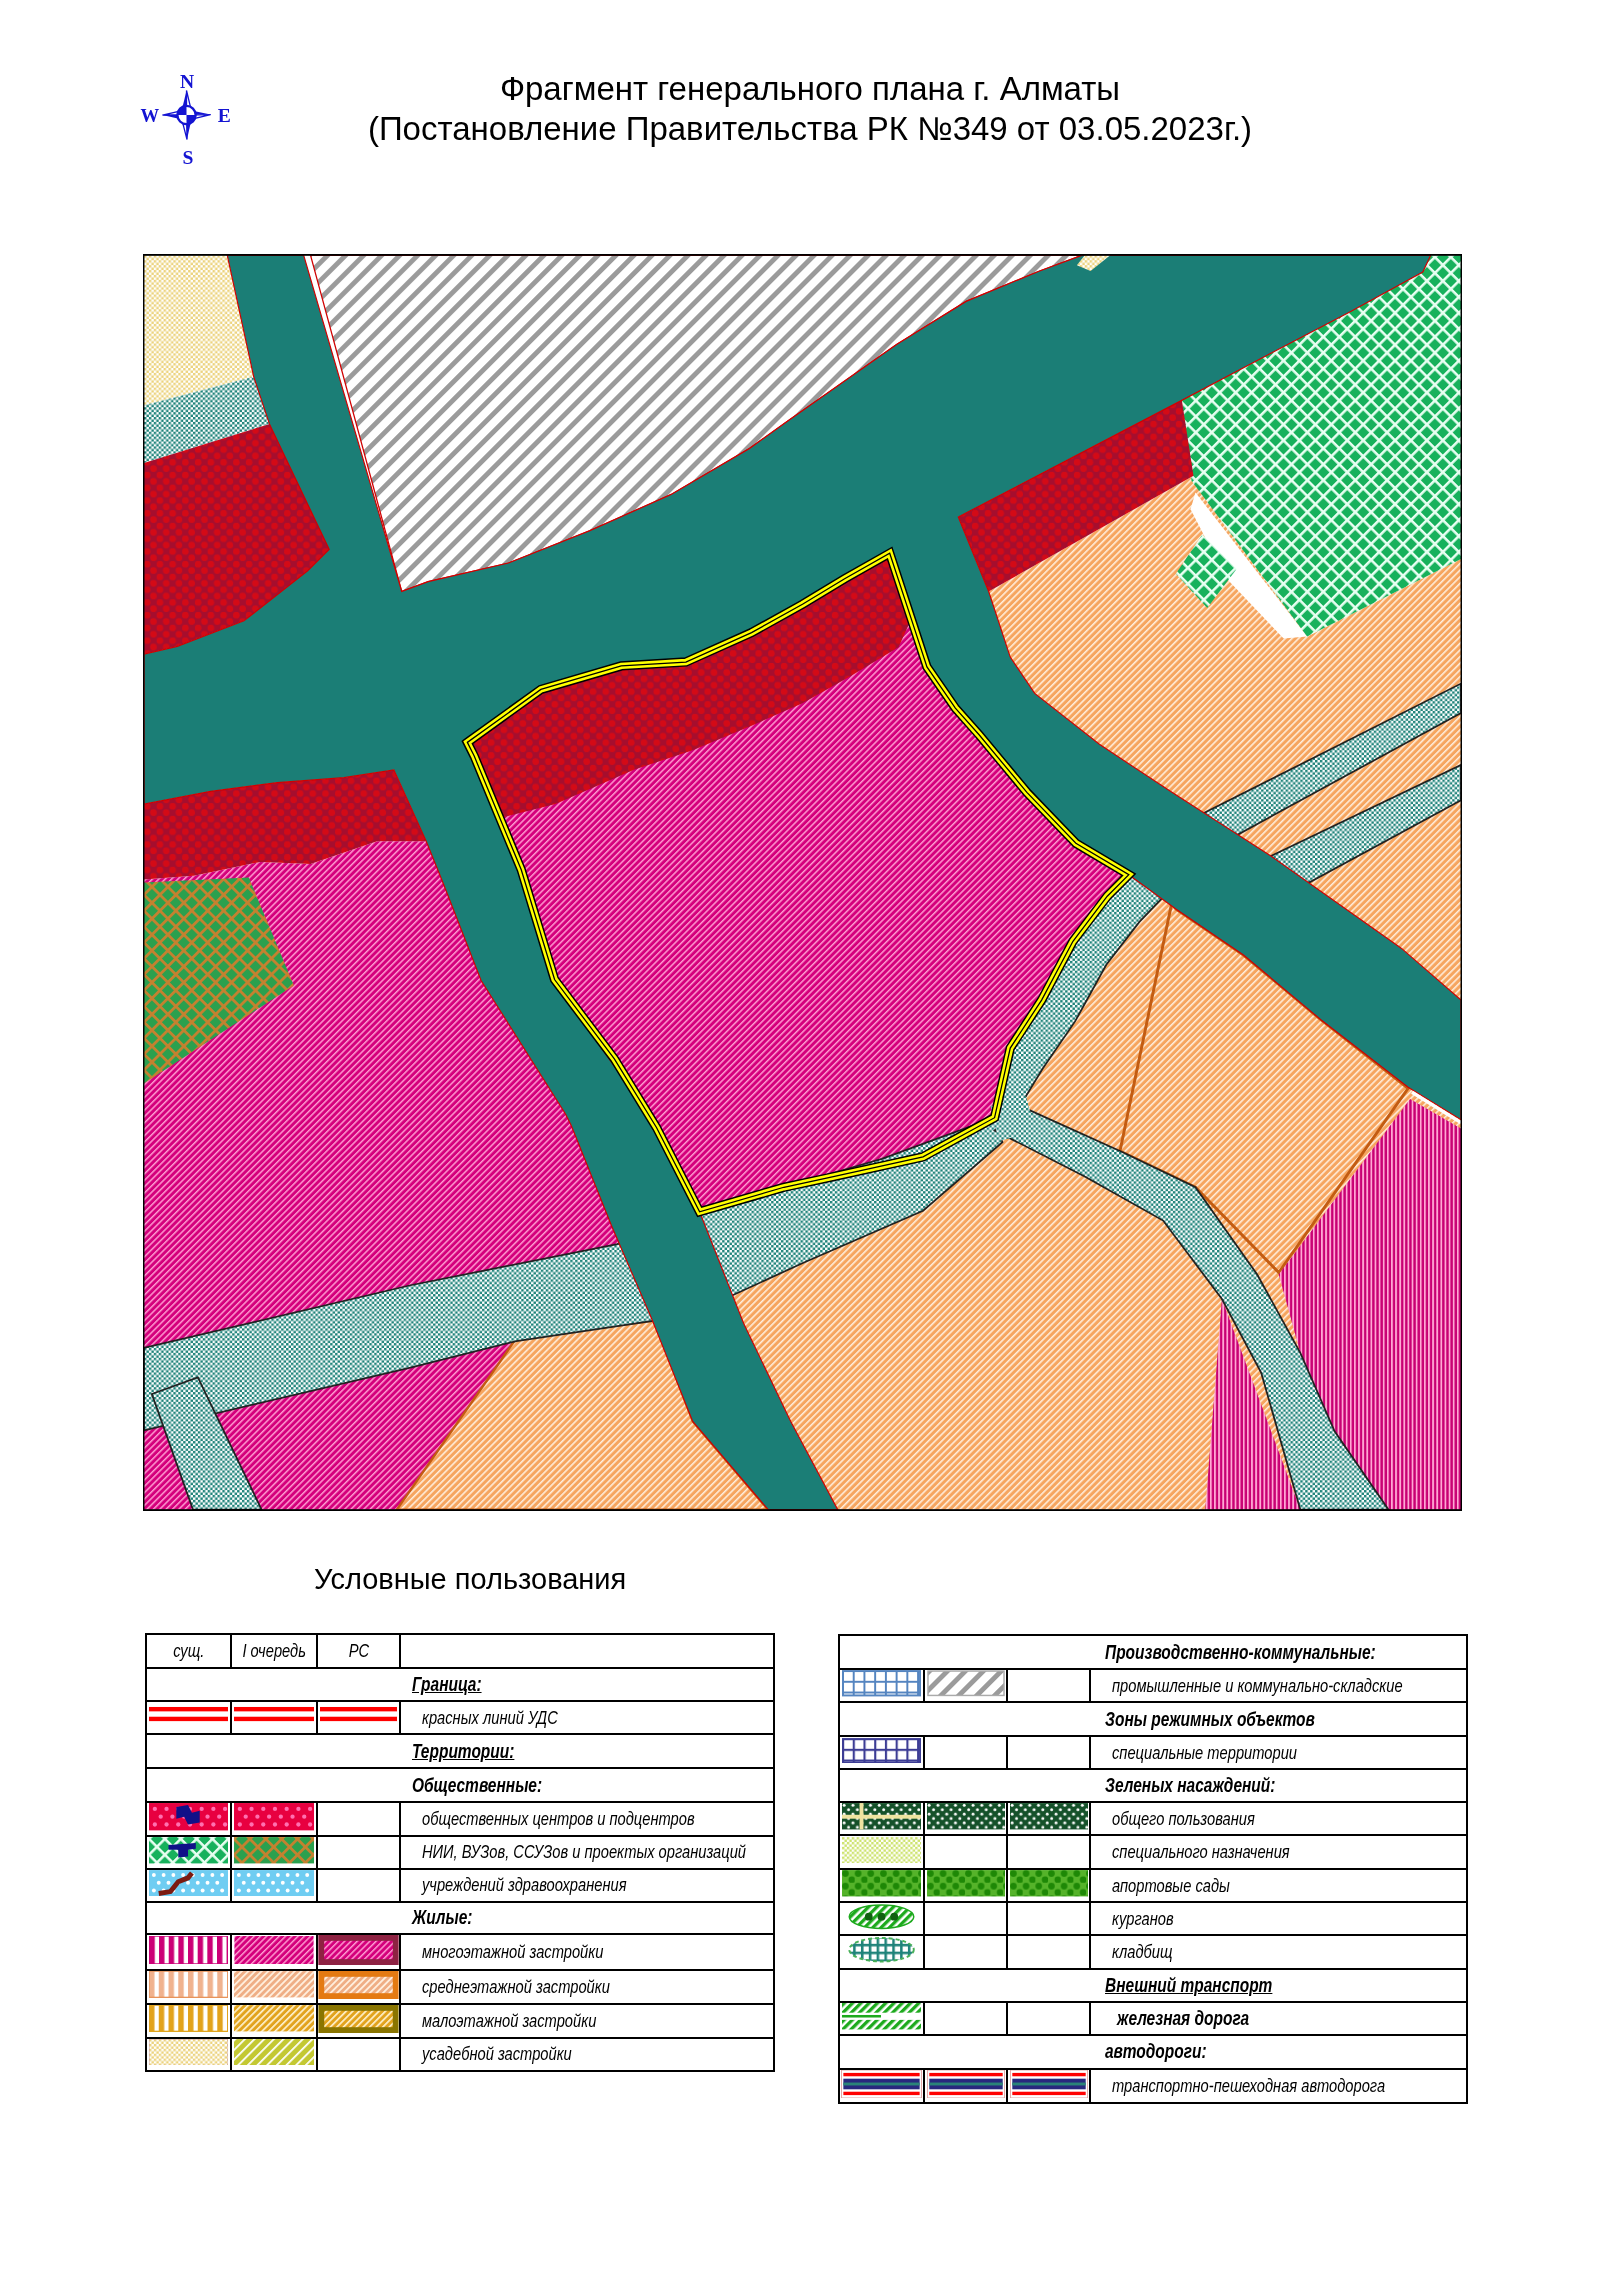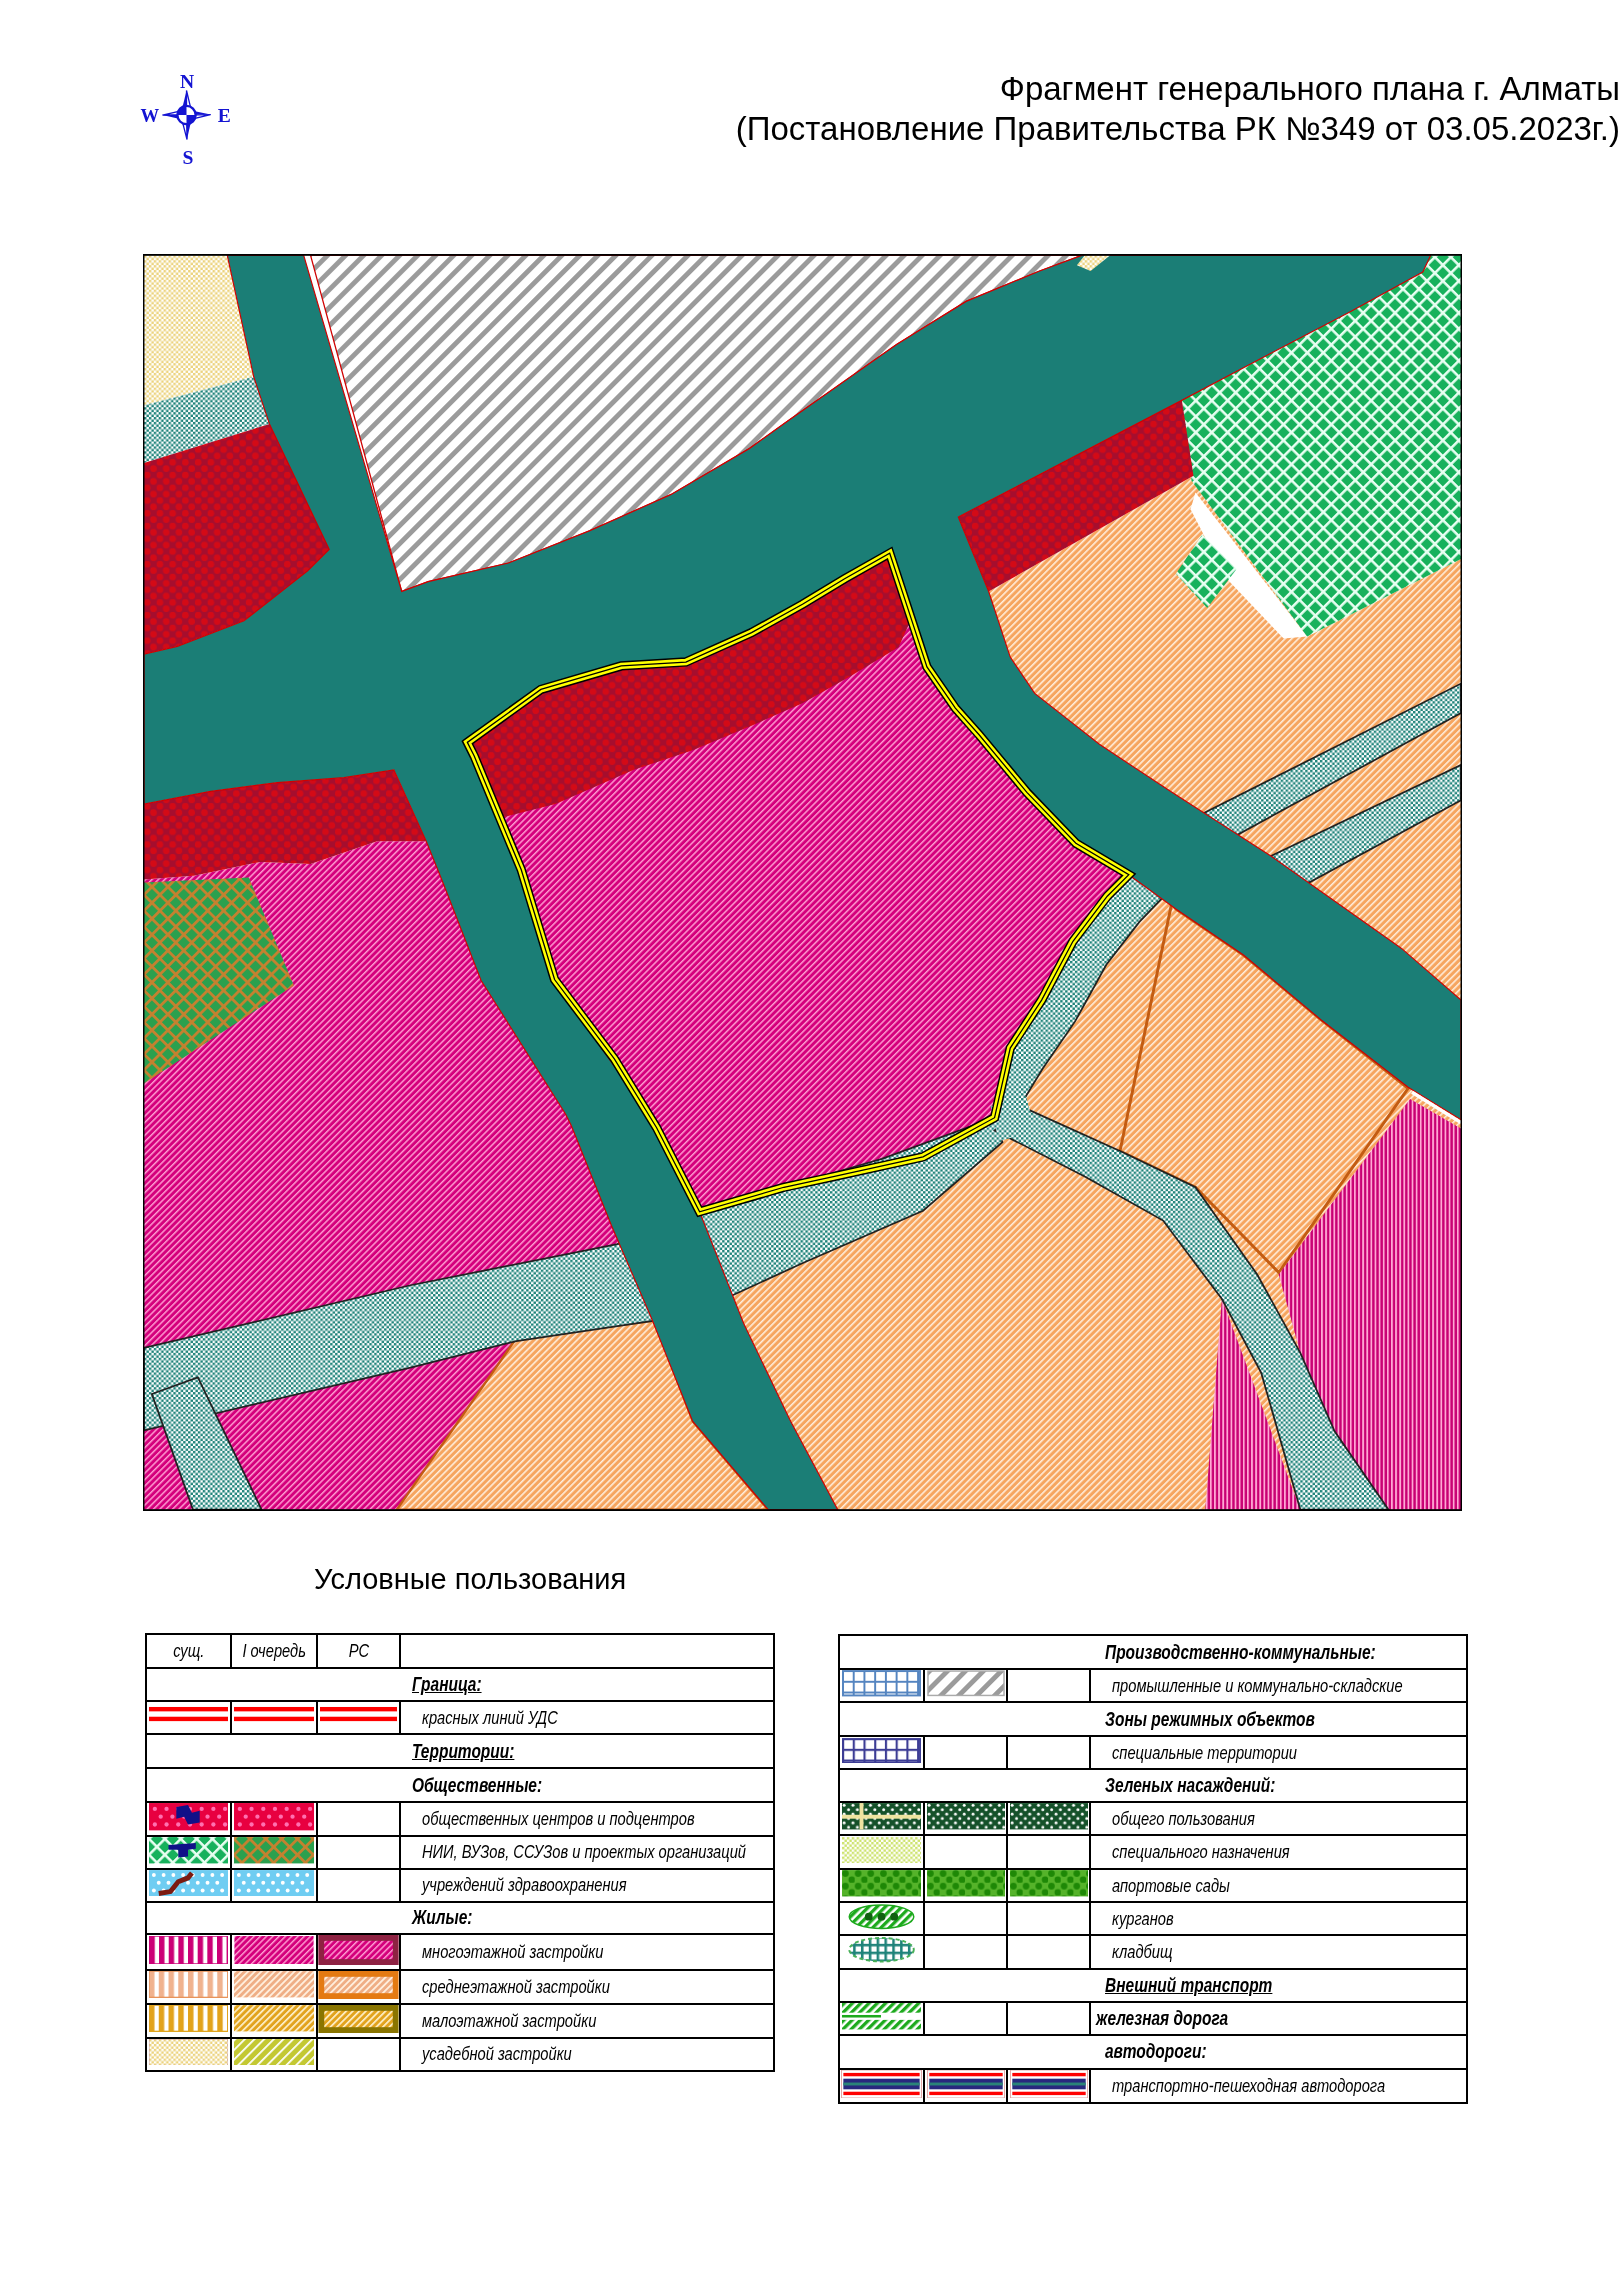--- a/index.html
+++ b/index.html
@@ -1,26 +1,26 @@
 <!DOCTYPE html>
 <html><head>
 <meta charset="utf-8">
 <style>
   html,body{margin:0;padding:0;}
   body{width:1621px;height:2291px;position:relative;background:#ffffff;
        font-family:"Liberation Sans", sans-serif;}
   .abs{position:absolute;}
-  #title{left:0;top:69px;width:1620px;text-align:right;font-size:33px;line-height:40px;color:#000;}
+  #title{left:0;top:69px;width:1620px;text-align:center;font-size:33px;line-height:40px;color:#000;}
   #legendhead{left:314px;top:1563px;font-size:29px;color:#000;}
   table.leg{border-collapse:collapse;table-layout:fixed;}
   table.leg td{border:2.9px solid #000;padding:0;vertical-align:middle;overflow:hidden;}
   table.leg td.lab{font-style:italic;font-size:18.6px;padding-left:21px;white-space:nowrap;}
   .cx{display:inline-block;transform:scaleX(0.79);transform-origin:0 50%;}
   table.leg td.sec{font-style:italic;font-weight:bold;font-size:19.6px;padding-left:265px;white-space:nowrap;}
-  table.leg td.secd{font-style:italic;font-weight:bold;font-size:19.6px;padding-left:5px;white-space:nowrap;}
+  table.leg td.secd{font-style:italic;font-weight:bold;font-size:19.6px;padding-left:26px;white-space:nowrap;}
   td.swc{text-align:center;}
   .und{text-decoration:underline;}
 </style>
 </head>
 <body>
 
 <svg class="abs" style="left:136px;top:59px" width="103" height="113" viewBox="0 0 105 115">
   <g fill="#1414d2" stroke="none">
 
     <polygon points="51.5,32 45.5,57 51.5,57"></polygon>

